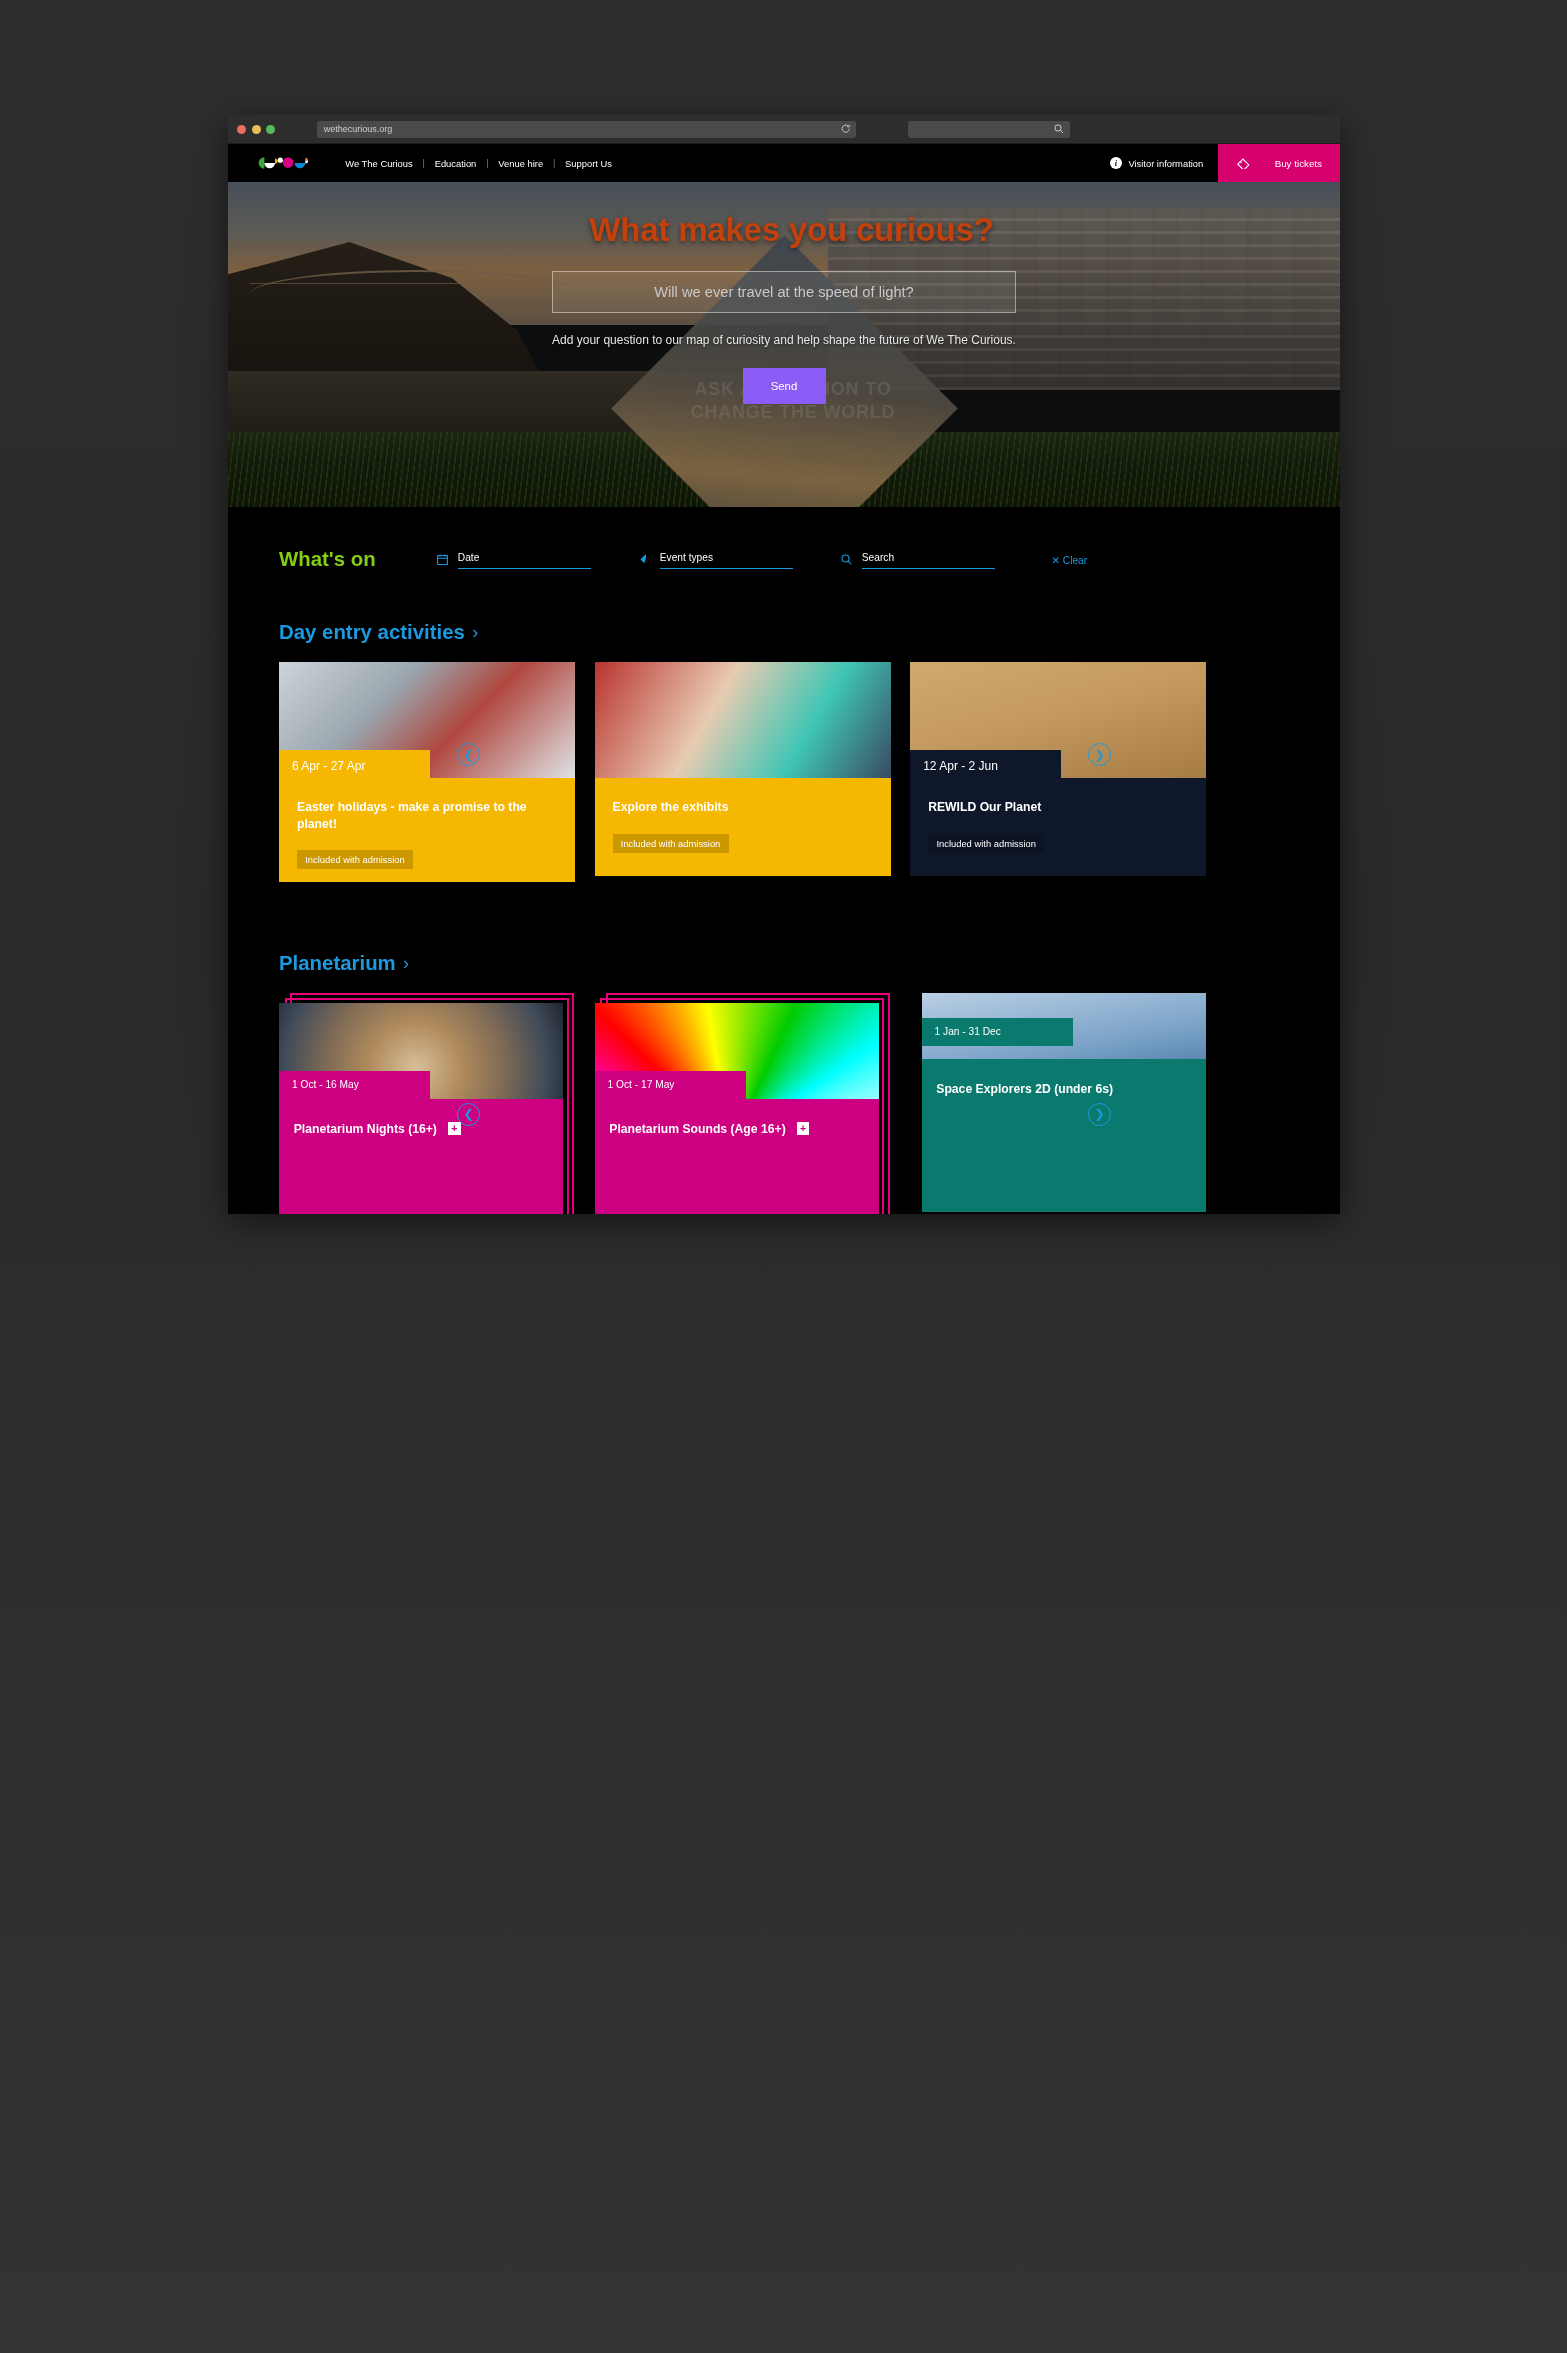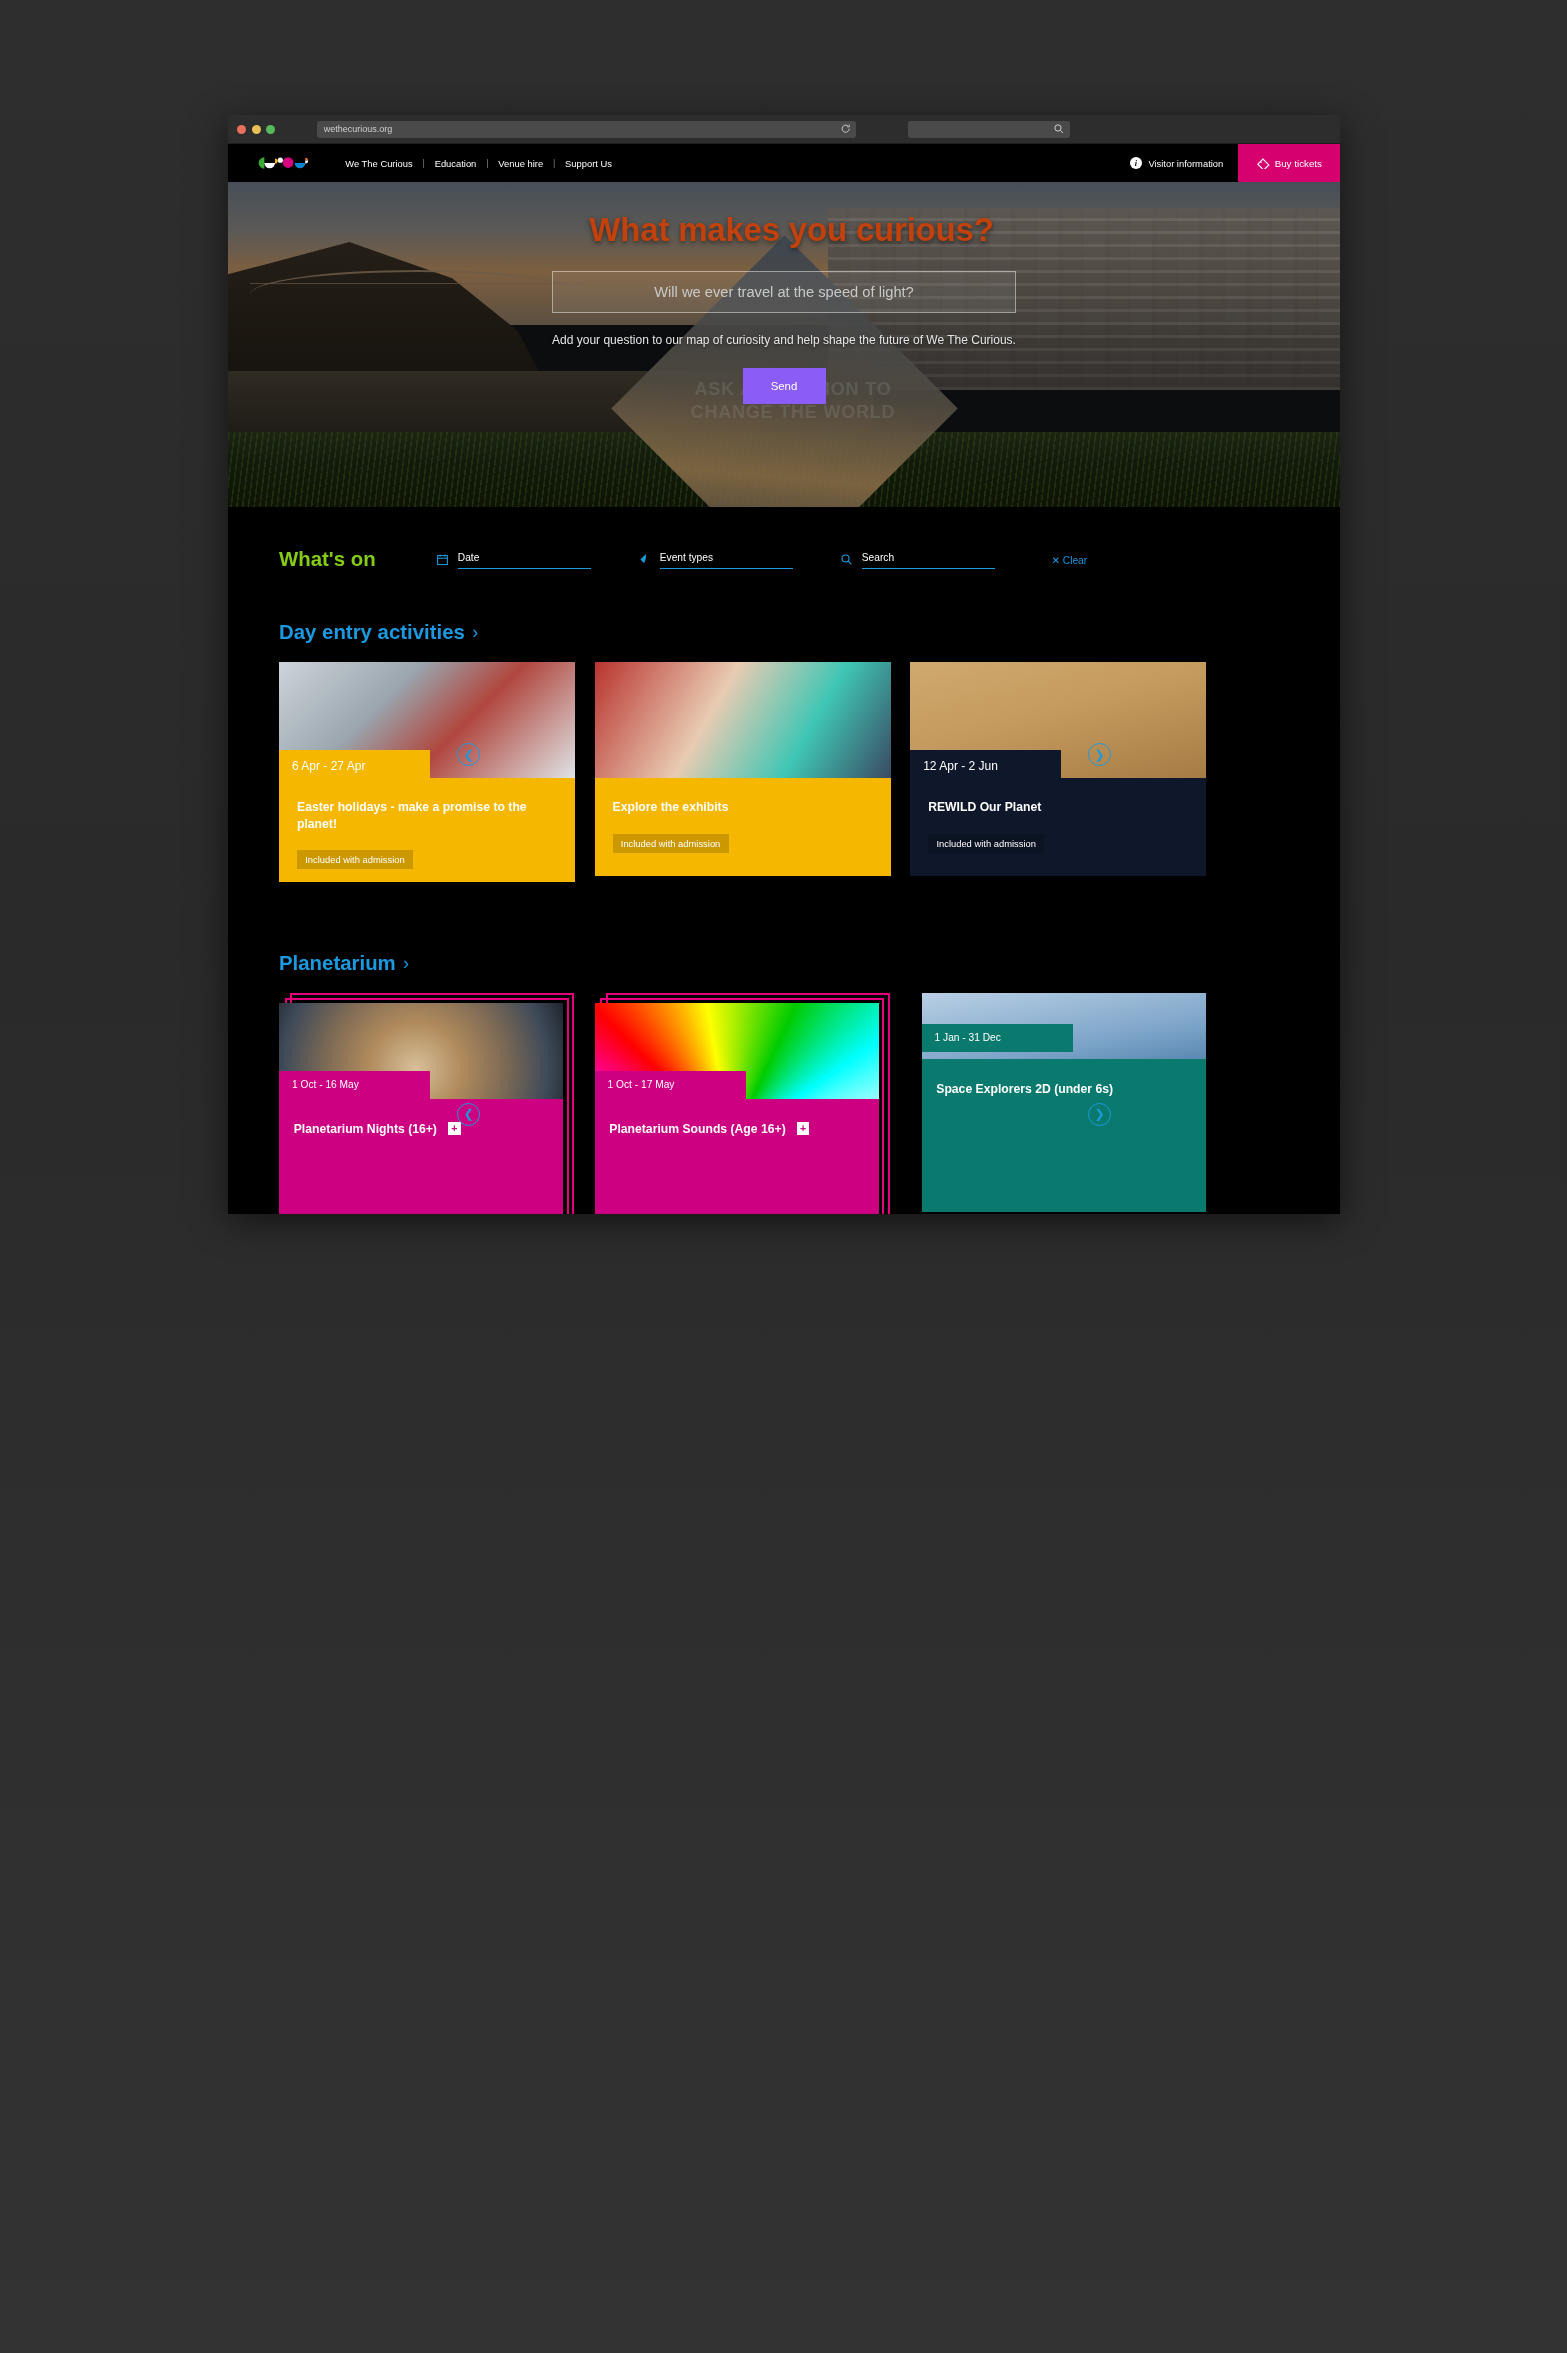--- a/index.html
+++ b/index.html
@@ -69,21 +69,21 @@
     display: flex; align-items: center; gap: 6.5px;
     padding: 0 14.7px; color: #fff; font-size: 9.4px; white-space: nowrap;
   }
   .i-badge {
     width: 12.2px; height: 12.2px; border-radius: 50%; background: #fff;
     color: #000; font-size: 8.2px; font-weight: bold; font-style: italic;
     display: flex; align-items: center; justify-content: center;
     font-family: "Liberation Serif", serif;
   }
   .buy-tickets {
-    background: #d6006e; display: flex; align-items: center; gap: 4px;
+    background: #d6006e; display: flex; align-items: center; gap: 24px;
     padding: 0 18px; color: #fff; font-size: 9.8px; white-space: nowrap;
   }
 
   
   .hero {
     height: 325px; position: relative; overflow: hidden;
     background: #121418;
   }
   .hero-photo { position: absolute; inset: 0; }
   .sky {
@@ -479,21 +479,21 @@
               <span class="plus-box">+</span>
             </div>
             <div class="sfoot"></div>
           </div>
         </div>
       </div>
 
       <div class="stack teal" style="height:219px">
         <div class="front" style="left:11.4px;top:0;width:284px;height:219px">
           <div class="simg" style="background:linear-gradient(170deg,#b9cfe4 0%,#7ba3c8 30%,#2d5f8f 62%,#123a63 100%)"></div>
-          <div class="sdate" style="bottom:160px">1 Jan - 31 Dec</div>
+          <div class="sdate" style="bottom:166px">1 Jan - 31 Dec</div>
           <div class="spanel" style="height:153px">
             <div class="stitle">
               <span>Space Explorers 2D (under 6s)</span>
             </div>
           </div>
         </div>
       </div>
 
     </div>
     <div class="arrow left" style="top:151px">❮</div>

